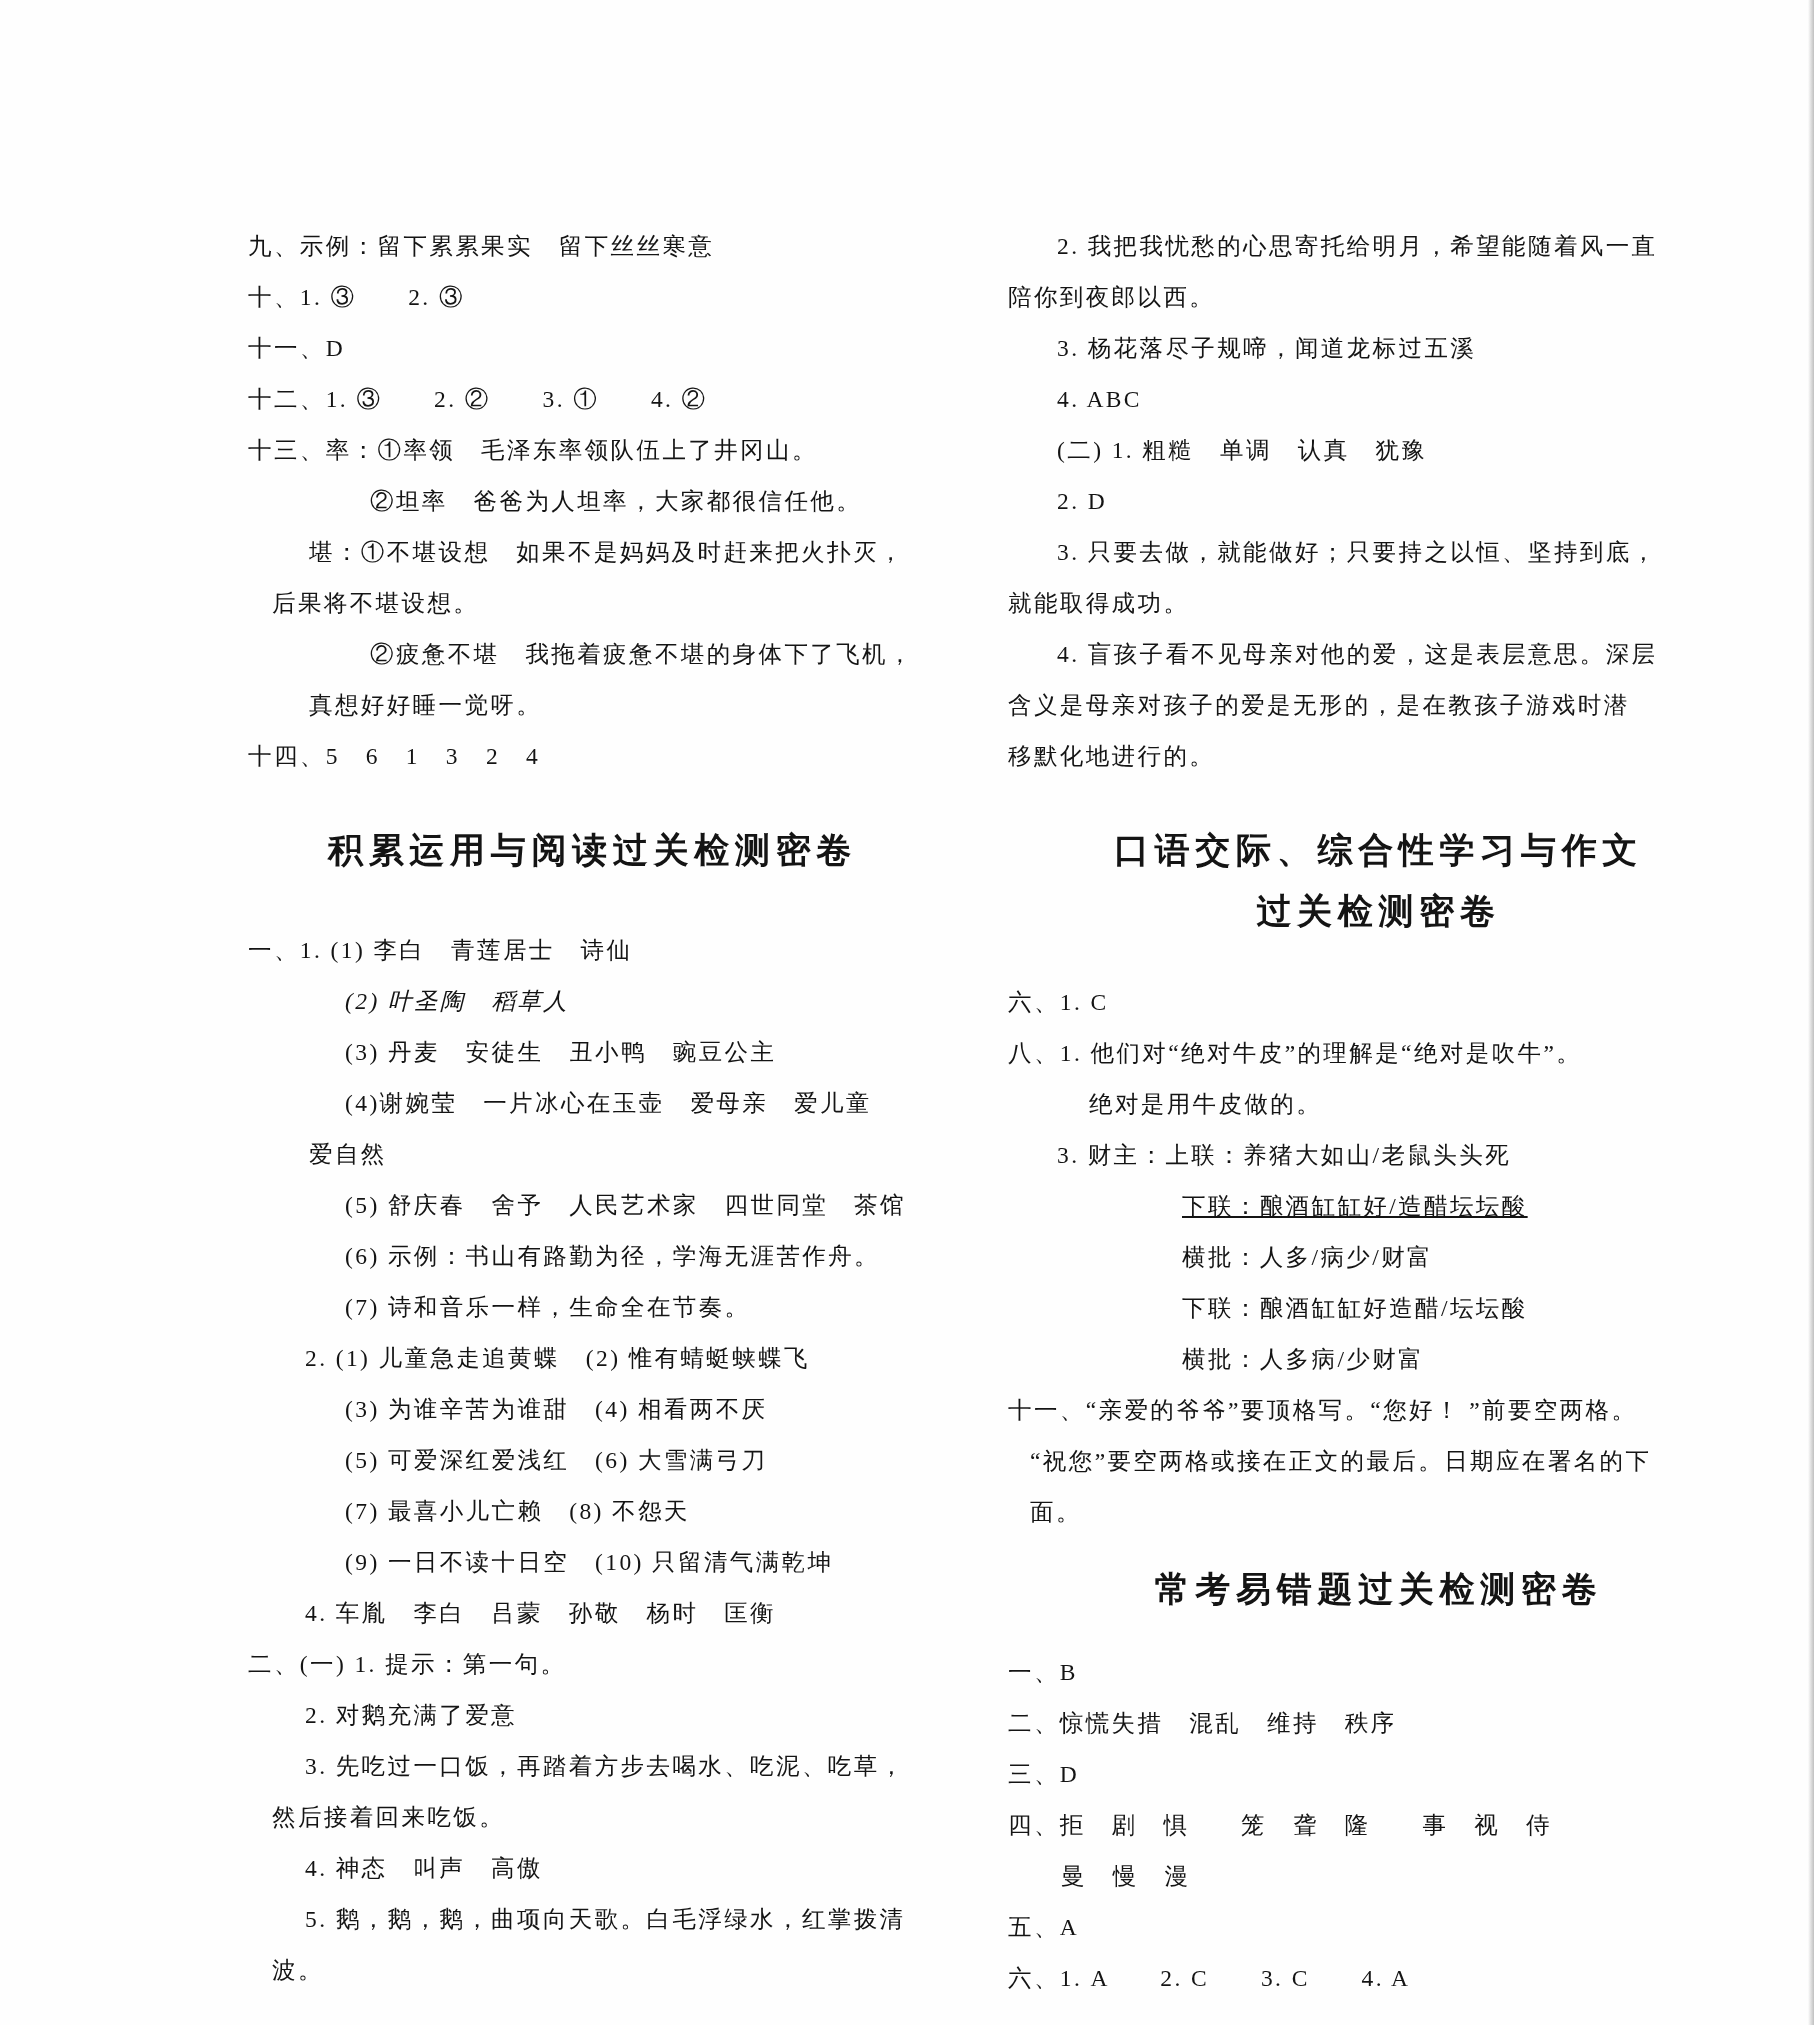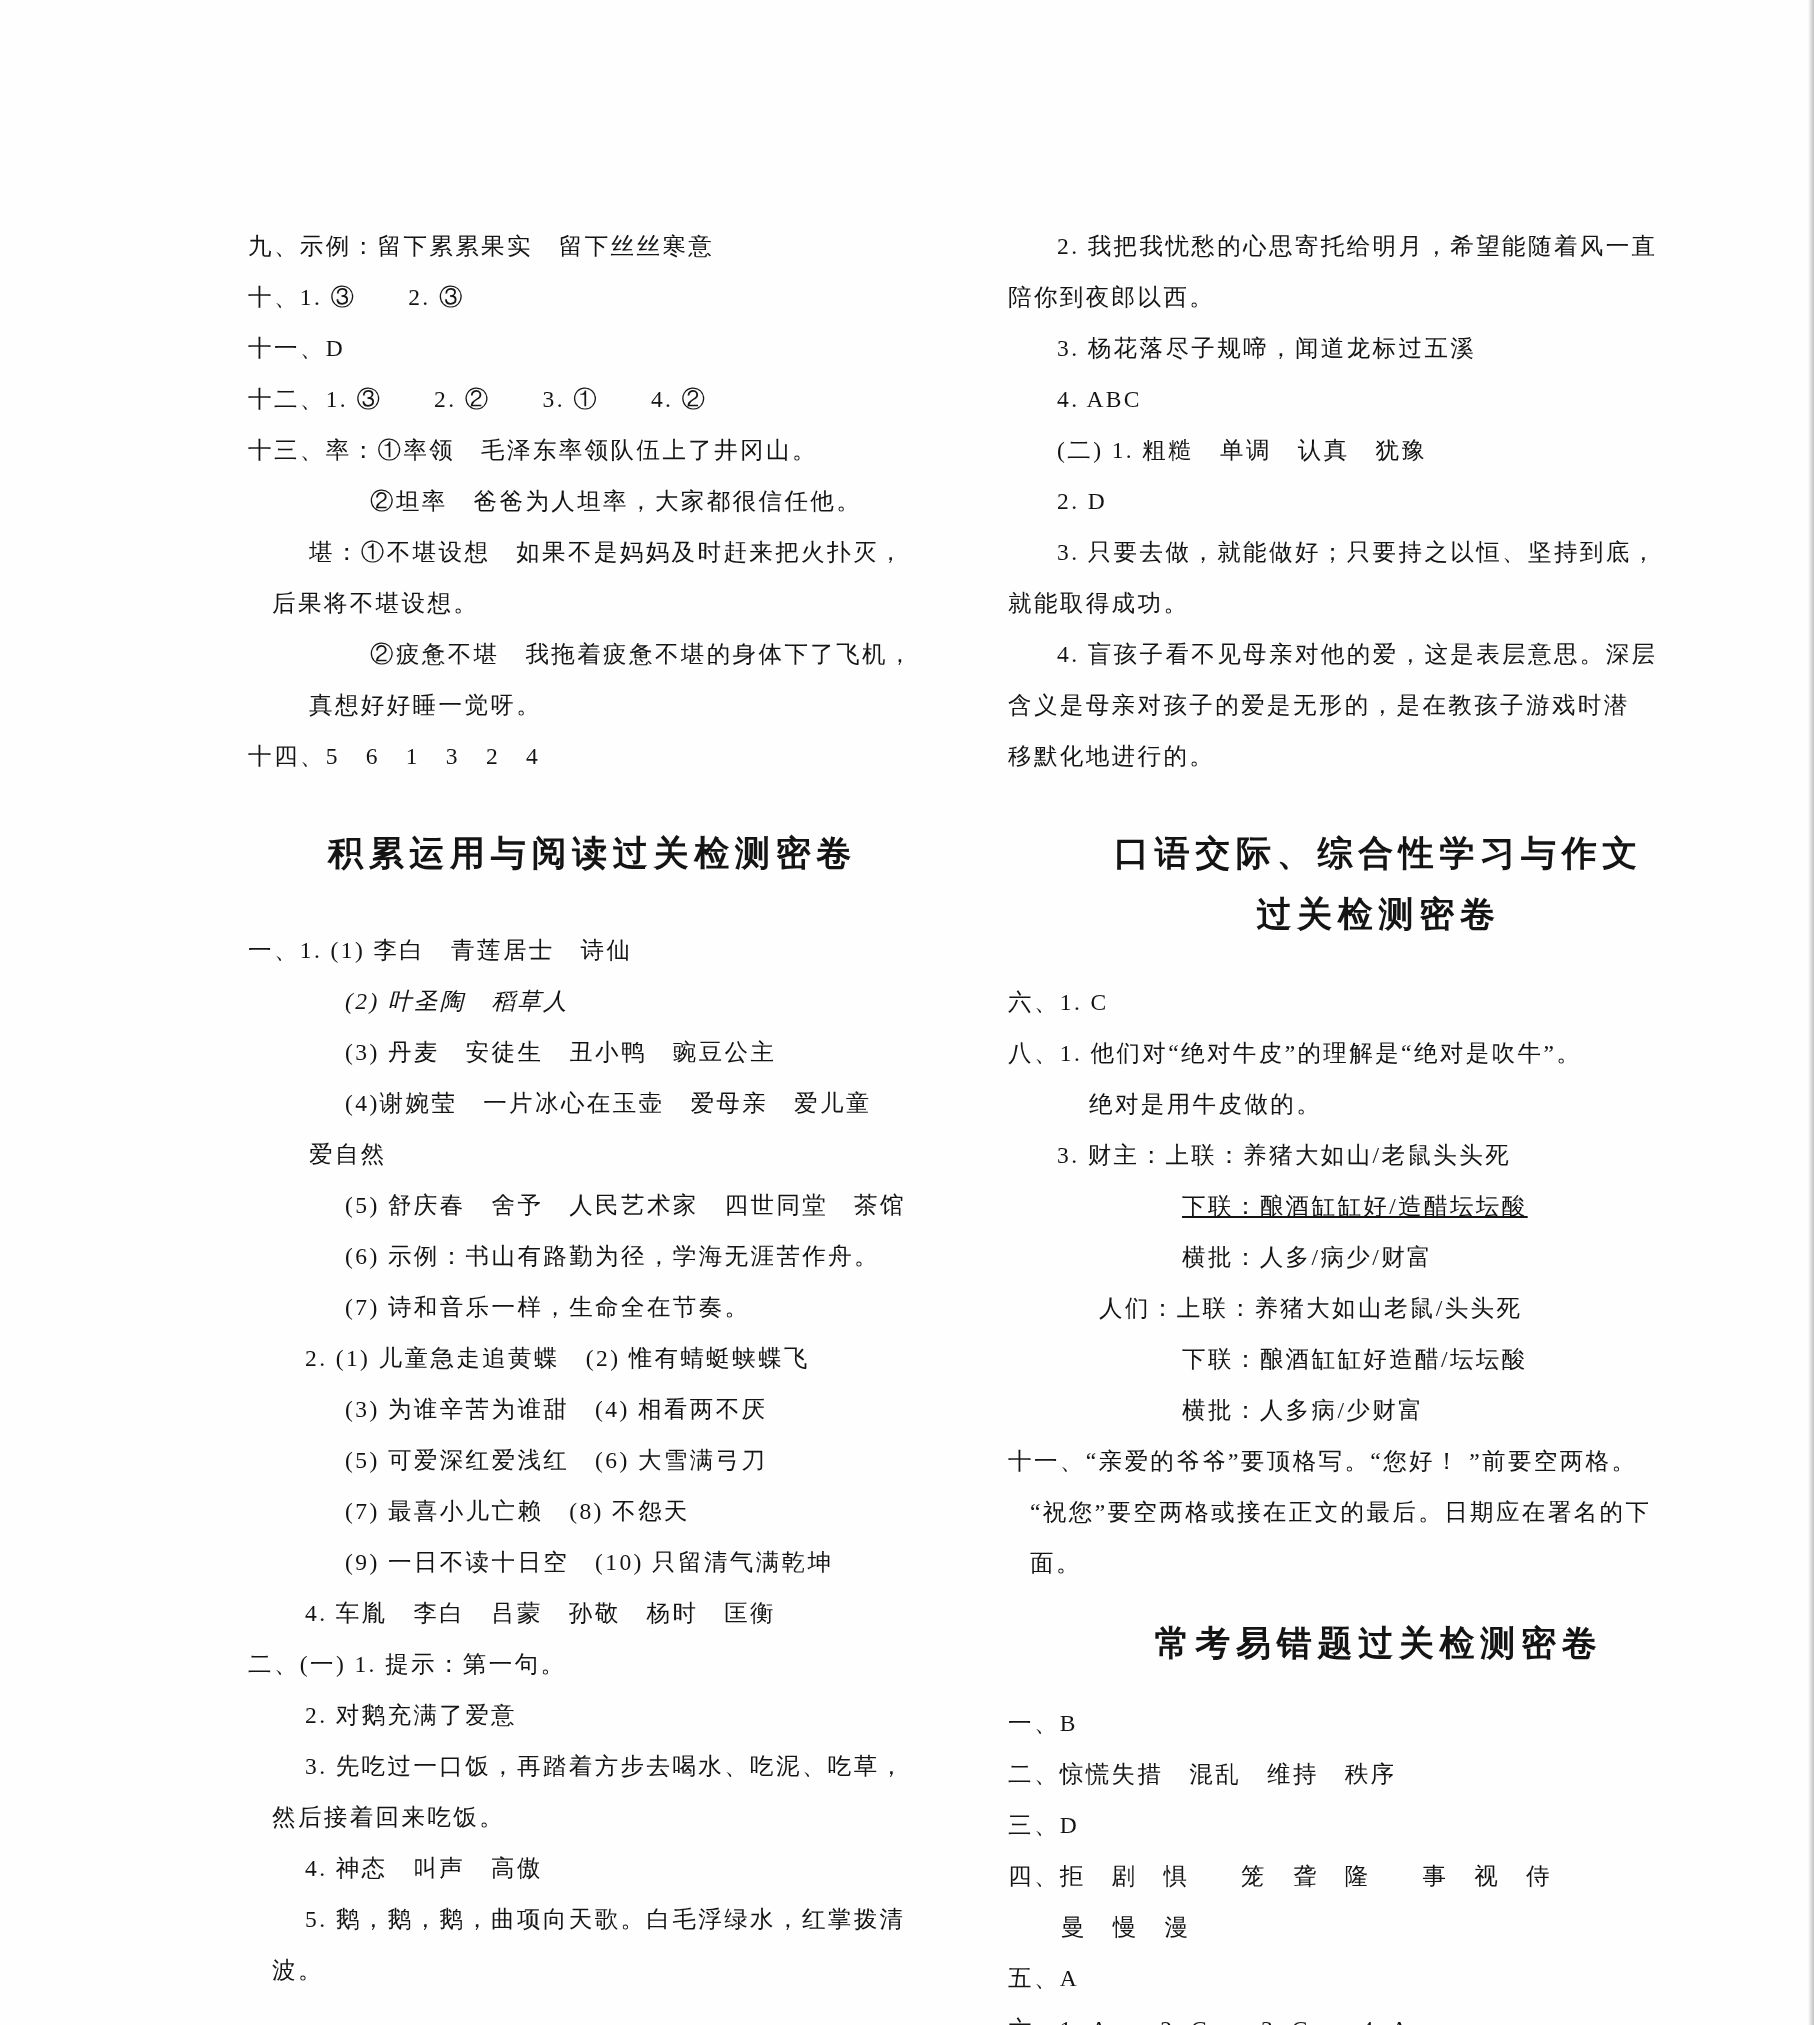--- a/index.html
+++ b/index.html
@@ -30,20 +30,21 @@
   }
   .heading {
     font-weight: bold;
     font-size: 35px;
     line-height: 61px;
     letter-spacing: 5.7px;
     text-align: center;
     margin-top: 41px;
     margin-bottom: 41px;
     white-space: nowrap;
+    font-family: Liberation Mono, monospace;
   }
   .col-right .heading-first { margin-top: 41px; margin-bottom: 32px; }
   .col-right .heading-second { margin-top: 24px; margin-bottom: 24px; }
   .scan-edge-right {
     position: absolute;
     top: 0; right: 0;
     width: 5.7px; height: 100%;
     background: linear-gradient(to right, rgba(150,150,150,0), rgba(140,140,140,0.55));
   }
 </style>
@@ -103,21 +104,20 @@
       <div class="heading heading-first">
         <div>口语交际、综合性学习与作文</div>
         <div>过关检测密卷</div>
       </div>
       <div class="line">六、1. C</div>
       <div class="line">八、1. 他们对“绝对牛皮”的理解是“绝对是吹牛”。</div>
       <div class="line" style="padding-left: 81px;">绝对是用牛皮做的。</div>
       <div class="line" style="padding-left: 49px;">3. 财主：上联：养猪大如山/老鼠头头死</div>
       <div class="line" style="padding-left: 174px; text-decoration: underline;">下联：酿酒缸缸好/造醋坛坛酸</div>
       <div class="line" style="padding-left: 174px;">横批：人多/病少/财富</div>
-      <div class="line" style="padding-left: 91px;">人们：上联：养猪大如山老鼠/头头死</div>
       <div class="line" style="padding-left: 174px;">下联：酿酒缸缸好造醋/坛坛酸</div>
       <div class="line" style="padding-left: 174px;">横批：人多病/少财富</div>
       <div class="line">十一、“亲爱的爷爷”要顶格写。“您好！ ”前要空两格。</div>
       <div class="line" style="padding-left: 22px;">“祝您”要空两格或接在正文的最后。日期应在署名的下</div>
       <div class="line" style="padding-left: 22px;">面。</div>
       <div class="heading heading-second">
         <div>常考易错题过关检测密卷</div>
       </div>
       <div class="line">一、B</div>
       <div class="line">二、惊慌失措　混乱　维持　秩序</div>

